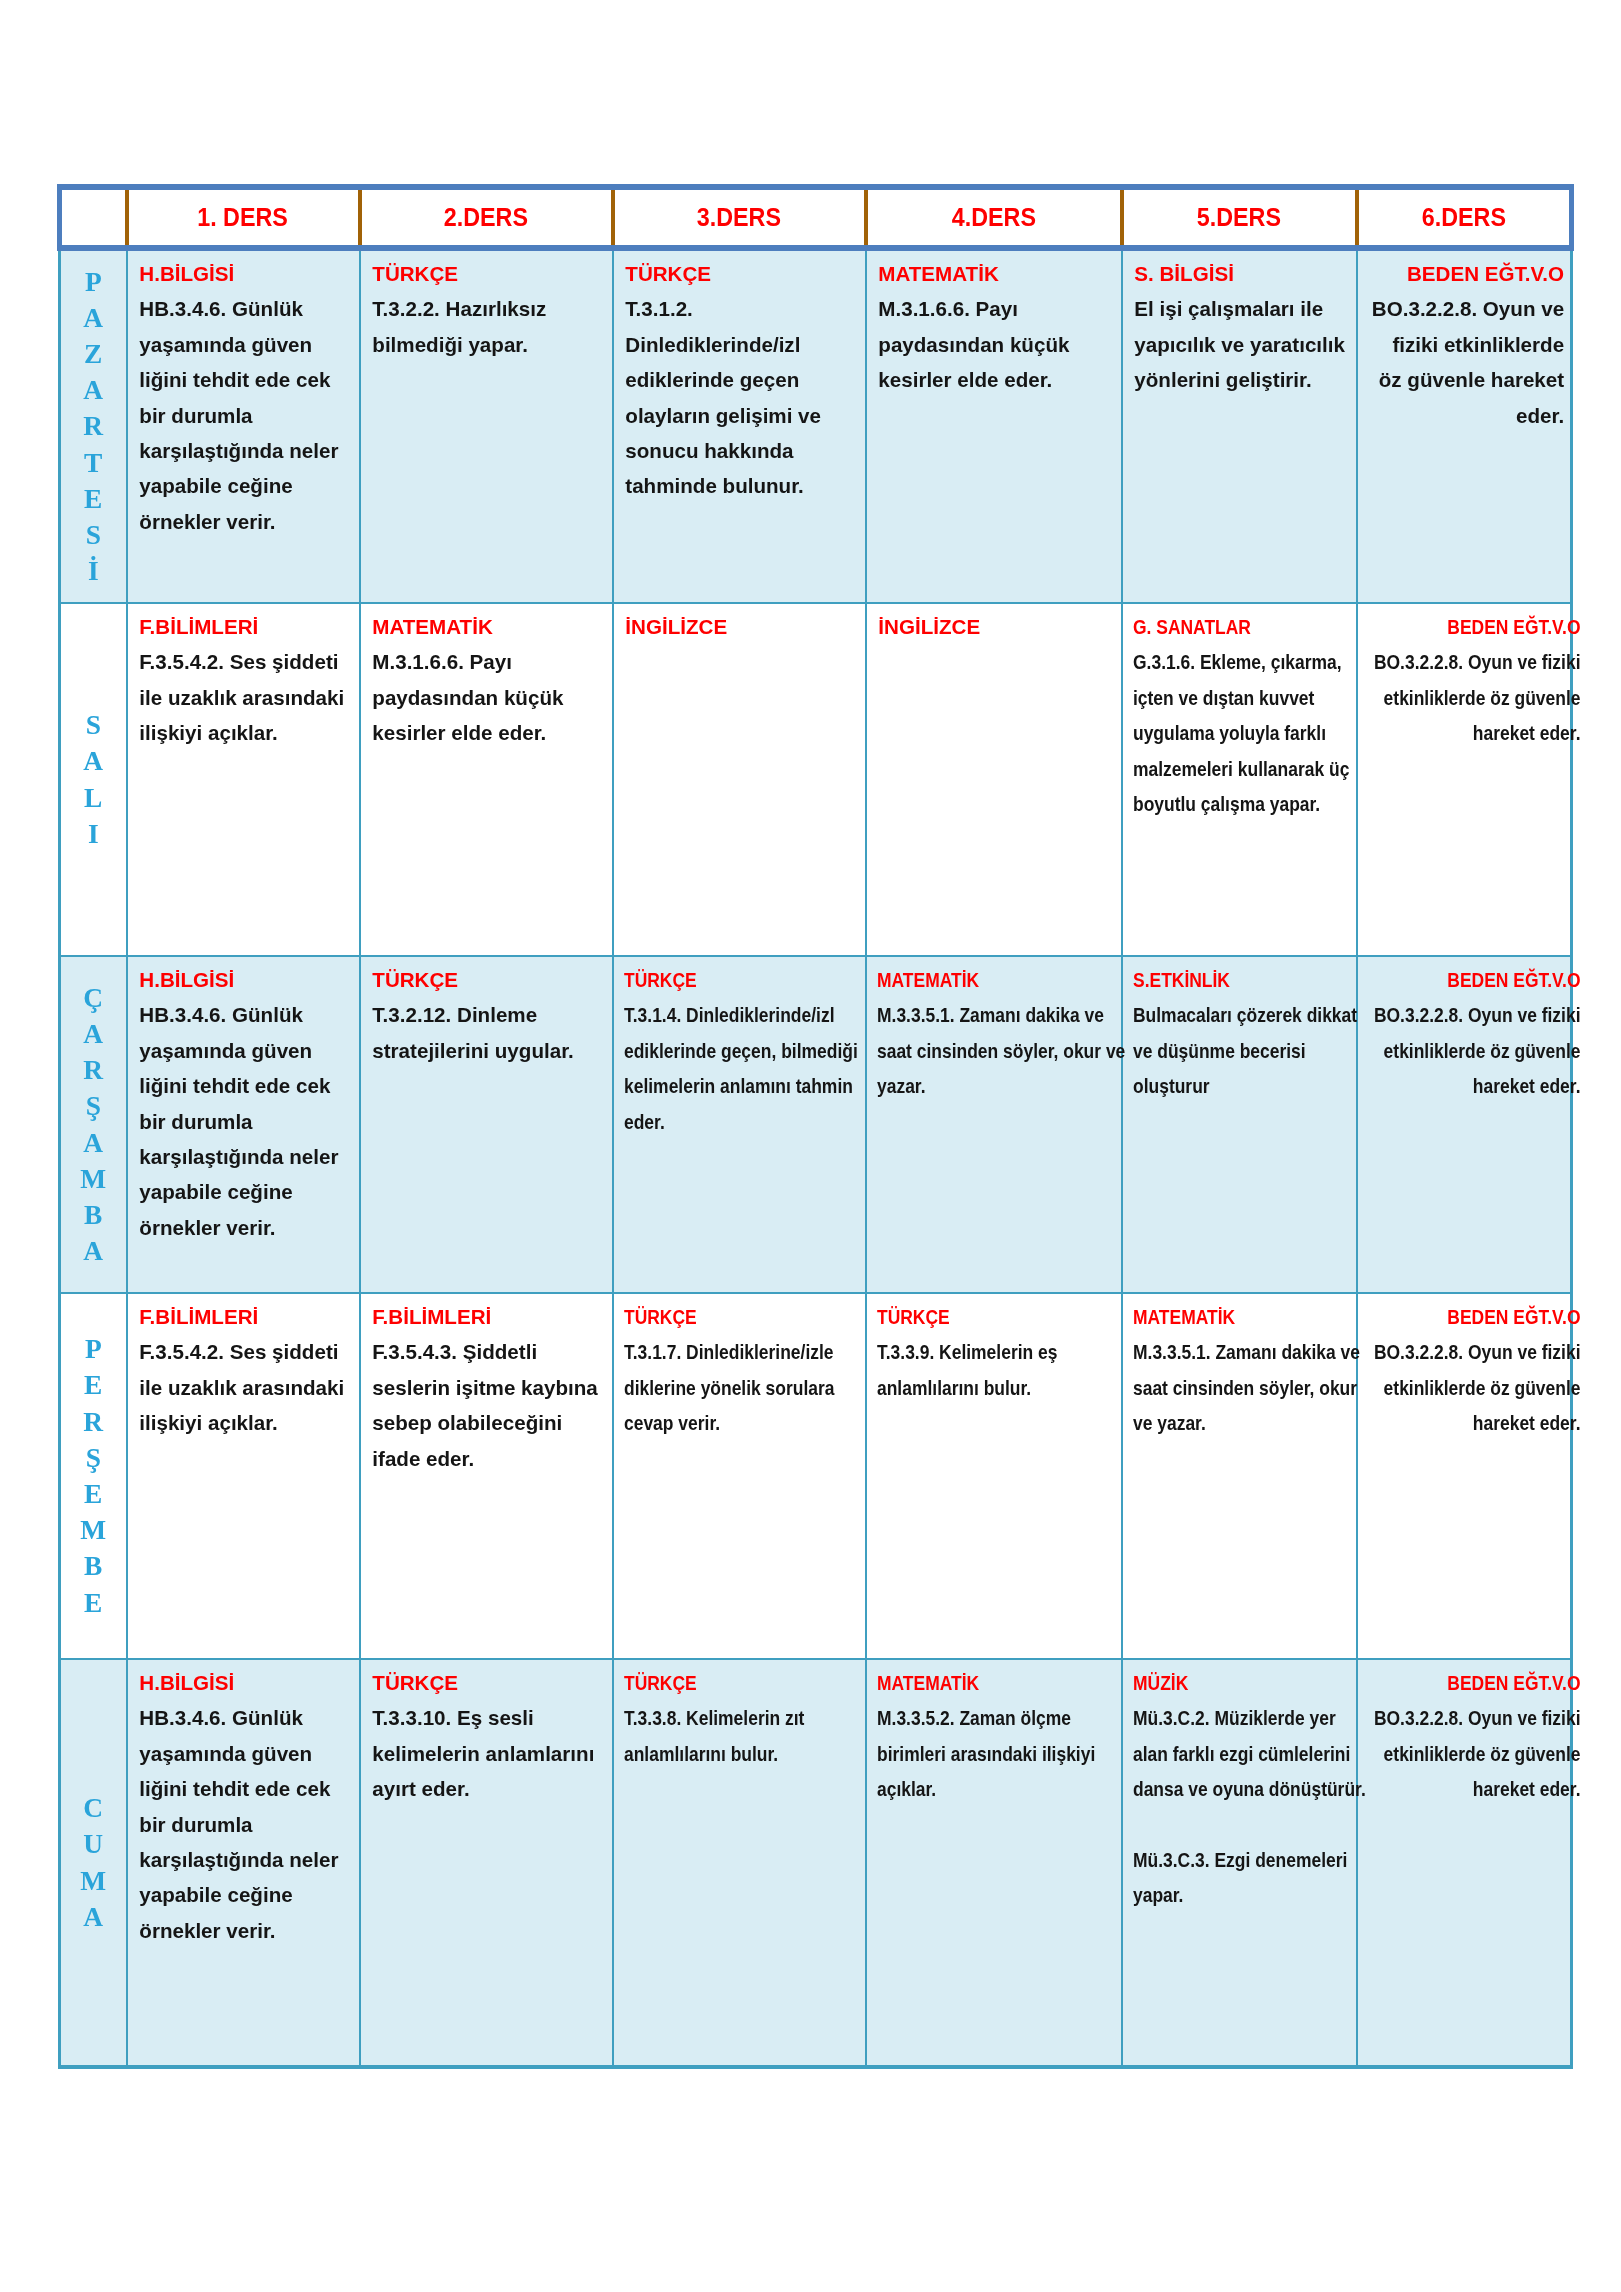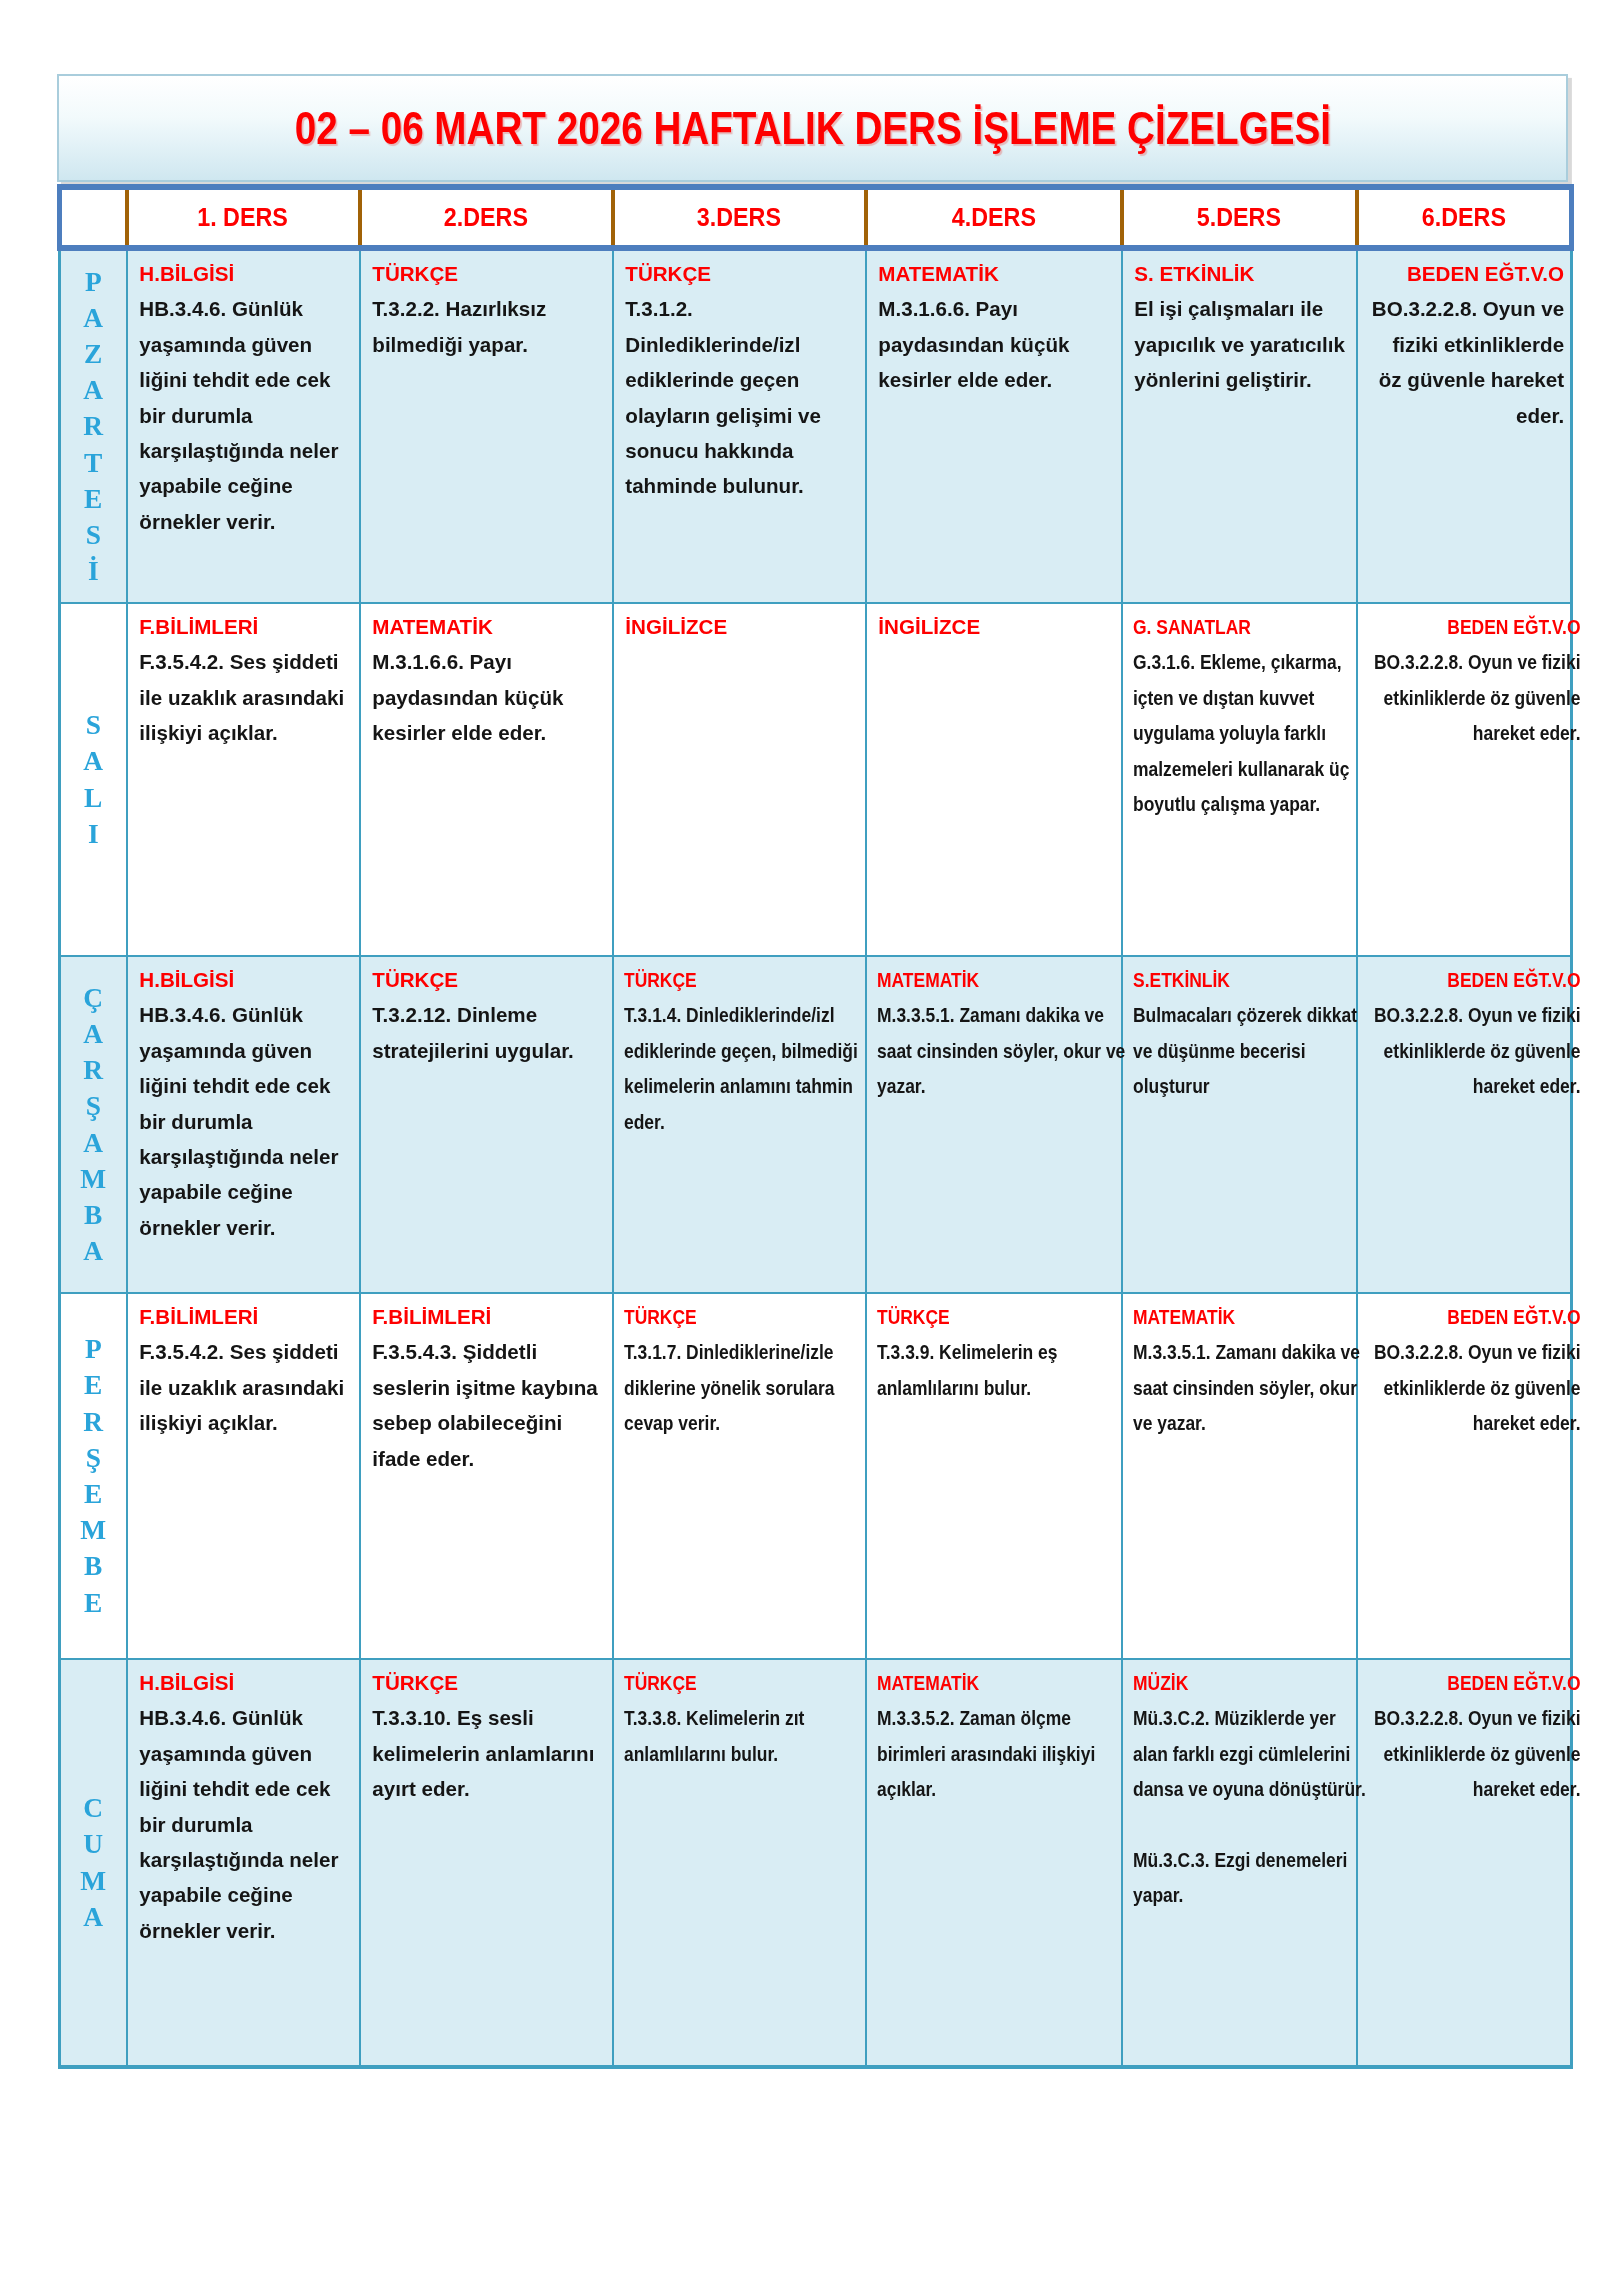--- a/index.html
+++ b/index.html
@@ -50,23 +50,20 @@
   .subject-label{color:#fe0000;font-weight:bold;font-size:20.6px;line-height:1.72;}
   .cell-text{color:#151515;font-weight:bold;font-size:20.6px;line-height:1.72;
              white-space:pre-line;}
   td.condensed .cell-inner{width:118%;transform:scaleX(.8475);transform-origin:0 0;}
 </style>
 </head>
 <body>
 
 <div class="page">
 
-  <div class="title-box">
-    <span class="title-text">02 – 06 MART 2026 HAFTALIK DERS İŞLEME ÇİZELGESİ</span>
-  </div>
 
   <table class="schedule">
     <colgroup>
       <col style="width:67px">
       <col style="width:233px">
       <col style="width:253px">
       <col style="width:253px">
       <col style="width:256px">
       <col style="width:235px">
       <col style="width:215px">
@@ -112,21 +109,21 @@
             </div>
           </td>
           <td>
             <div class="cell-inner">
               <div class="subject-label">MATEMATİK</div>
               <div class="cell-text">M.3.1.6.6. Payı paydasından küçük kesirler elde eder.</div>
             </div>
           </td>
           <td>
             <div class="cell-inner">
-              <div class="subject-label">S. ETKİNLİK</div>
+              <div class="subject-label">S. BİLGİSİ</div>
               <div class="cell-text">El işi çalışmaları ile yapıcılık ve yaratıcılık yönlerini geliştirir.</div>
             </div>
           </td>
           <td>
             <div class="cell-inner">
               <div class="subject-label">BEDEN EĞT.V.O</div>
               <div class="cell-text">BO.3.2.2.8. Oyun ve fiziki etkinliklerde öz güvenle hareket eder.</div>
             </div>
           </td>
         </tr>

